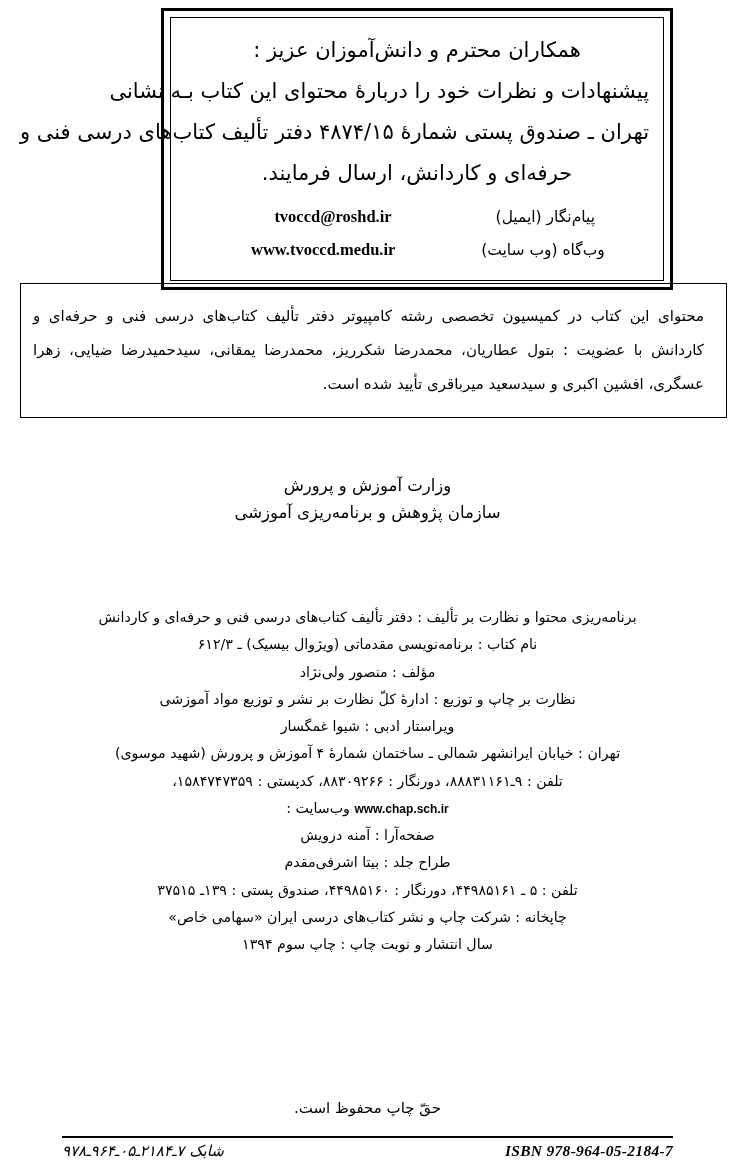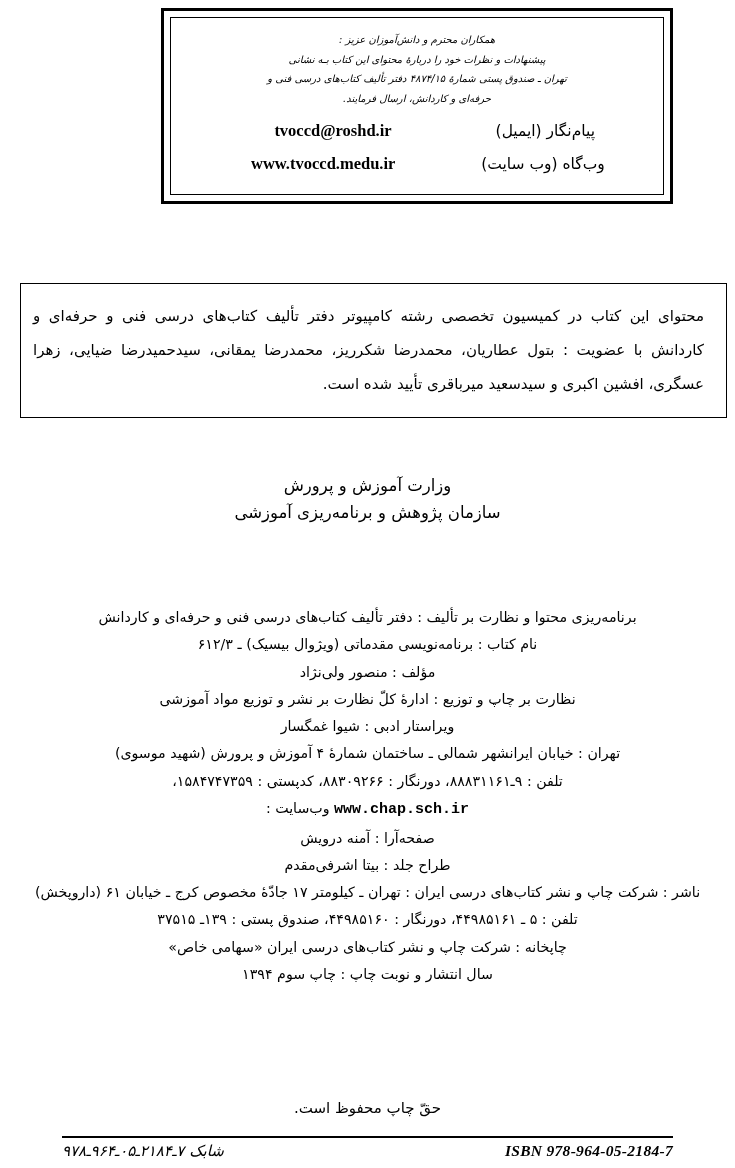--- a/index.html
+++ b/index.html
@@ -32,25 +32,24 @@
     padding: 6px;
     box-sizing: border-box;
   }
   .contact-box-inner {
     border: 1px solid #000;
     padding: 12px 14px 14px 14px;
     box-sizing: border-box;
   }
   .contact-line {
     text-align: center;
-    font-size: 10px;
+    font-size: 21px;
     line-height: 1.95;
     letter-spacing: 0.2px;
     white-space: nowrap;
-    font-style: italic;
   }
   .contact-rows {
     margin-top: 6px;
   }
   .contact-row {
     display: flex;
     flex-direction: row;
     justify-content: center;
     align-items: baseline;
     gap: 64px;
@@ -109,23 +108,23 @@
   }
   .colophon-line {
     text-align: center;
     font-size: 14.2px;
     line-height: 1.92;
     white-space: nowrap;
   }
   .latin {
     direction: ltr;
     unicode-bidi: embed;
-    font-family: Liberation Mono, monospace;
+    font-family: Liberation Sans, sans-serif;
     font-weight: bold;
-    font-size: 15px;
+    font-size: 12px;
   }
 
   
   .copyright {
     position: absolute;
     top: 1099px;
     right: 0;
     left: 0;
     text-align: center;
     font-size: 15px;
@@ -204,21 +203,20 @@
     <div class="colophon-line">نظارت بر چاپ و توزیع : ادارهٔ کلّ نظارت بر نشر و توزیع مواد آموزشی</div>
     <div class="colophon-line">ویراستار ادبی : شیوا غمگسار</div>
     <div class="colophon-line">تهران : خیابان ایرانشهر  شمالی ـ ساختمان  شمارهٔ ۴ آموزش و پرورش (شهید موسوی)</div>
     <div class="colophon-line">تلفن : ۹ـ۸۸۸۳۱۱۶۱، دورنگار : ۸۸۳۰۹۲۶۶، کدپستی : ۱۵۸۴۷۴۷۳۵۹،</div>
     <div class="colophon-line">
       <span class="latin">www.chap.sch.ir</span>
       <span>وب‌سایت :</span>
     </div>
     <div class="colophon-line">صفحه‌آرا : آمنه درویش</div>
     <div class="colophon-line">طراح جلد : بیتا اشرفی‌مقدم</div>
-    <div class="colophon-line">ناشر : شرکت چاپ و نشر کتاب‌های درسی ایران : تهران ـ کیلومتر ۱۷ جادّهٔ مخصوص کرج ـ خیابان ۶۱ (داروپخش)</div>
     <div class="colophon-line">تلفن : ۵ ـ ۴۴۹۸۵۱۶۱، دورنگار : ۴۴۹۸۵۱۶۰، صندوق پستی : ۱۳۹ـ ۳۷۵۱۵</div>
     <div class="colophon-line">چاپخانه : شرکت چاپ و نشر کتاب‌های درسی ایران «سهامی خاص»</div>
     <div class="colophon-line">سال انتشار و نوبت چاپ : چاپ سوم ۱۳۹۴</div>
   </div>
 
   <div class="copyright">حقّ چاپ محفوظ است.</div>
 
   <div class="isbn-rule"></div>
   <div class="isbn-row">
     <div class="isbn-en">ISBN  978-964-05-2184-7</div>

